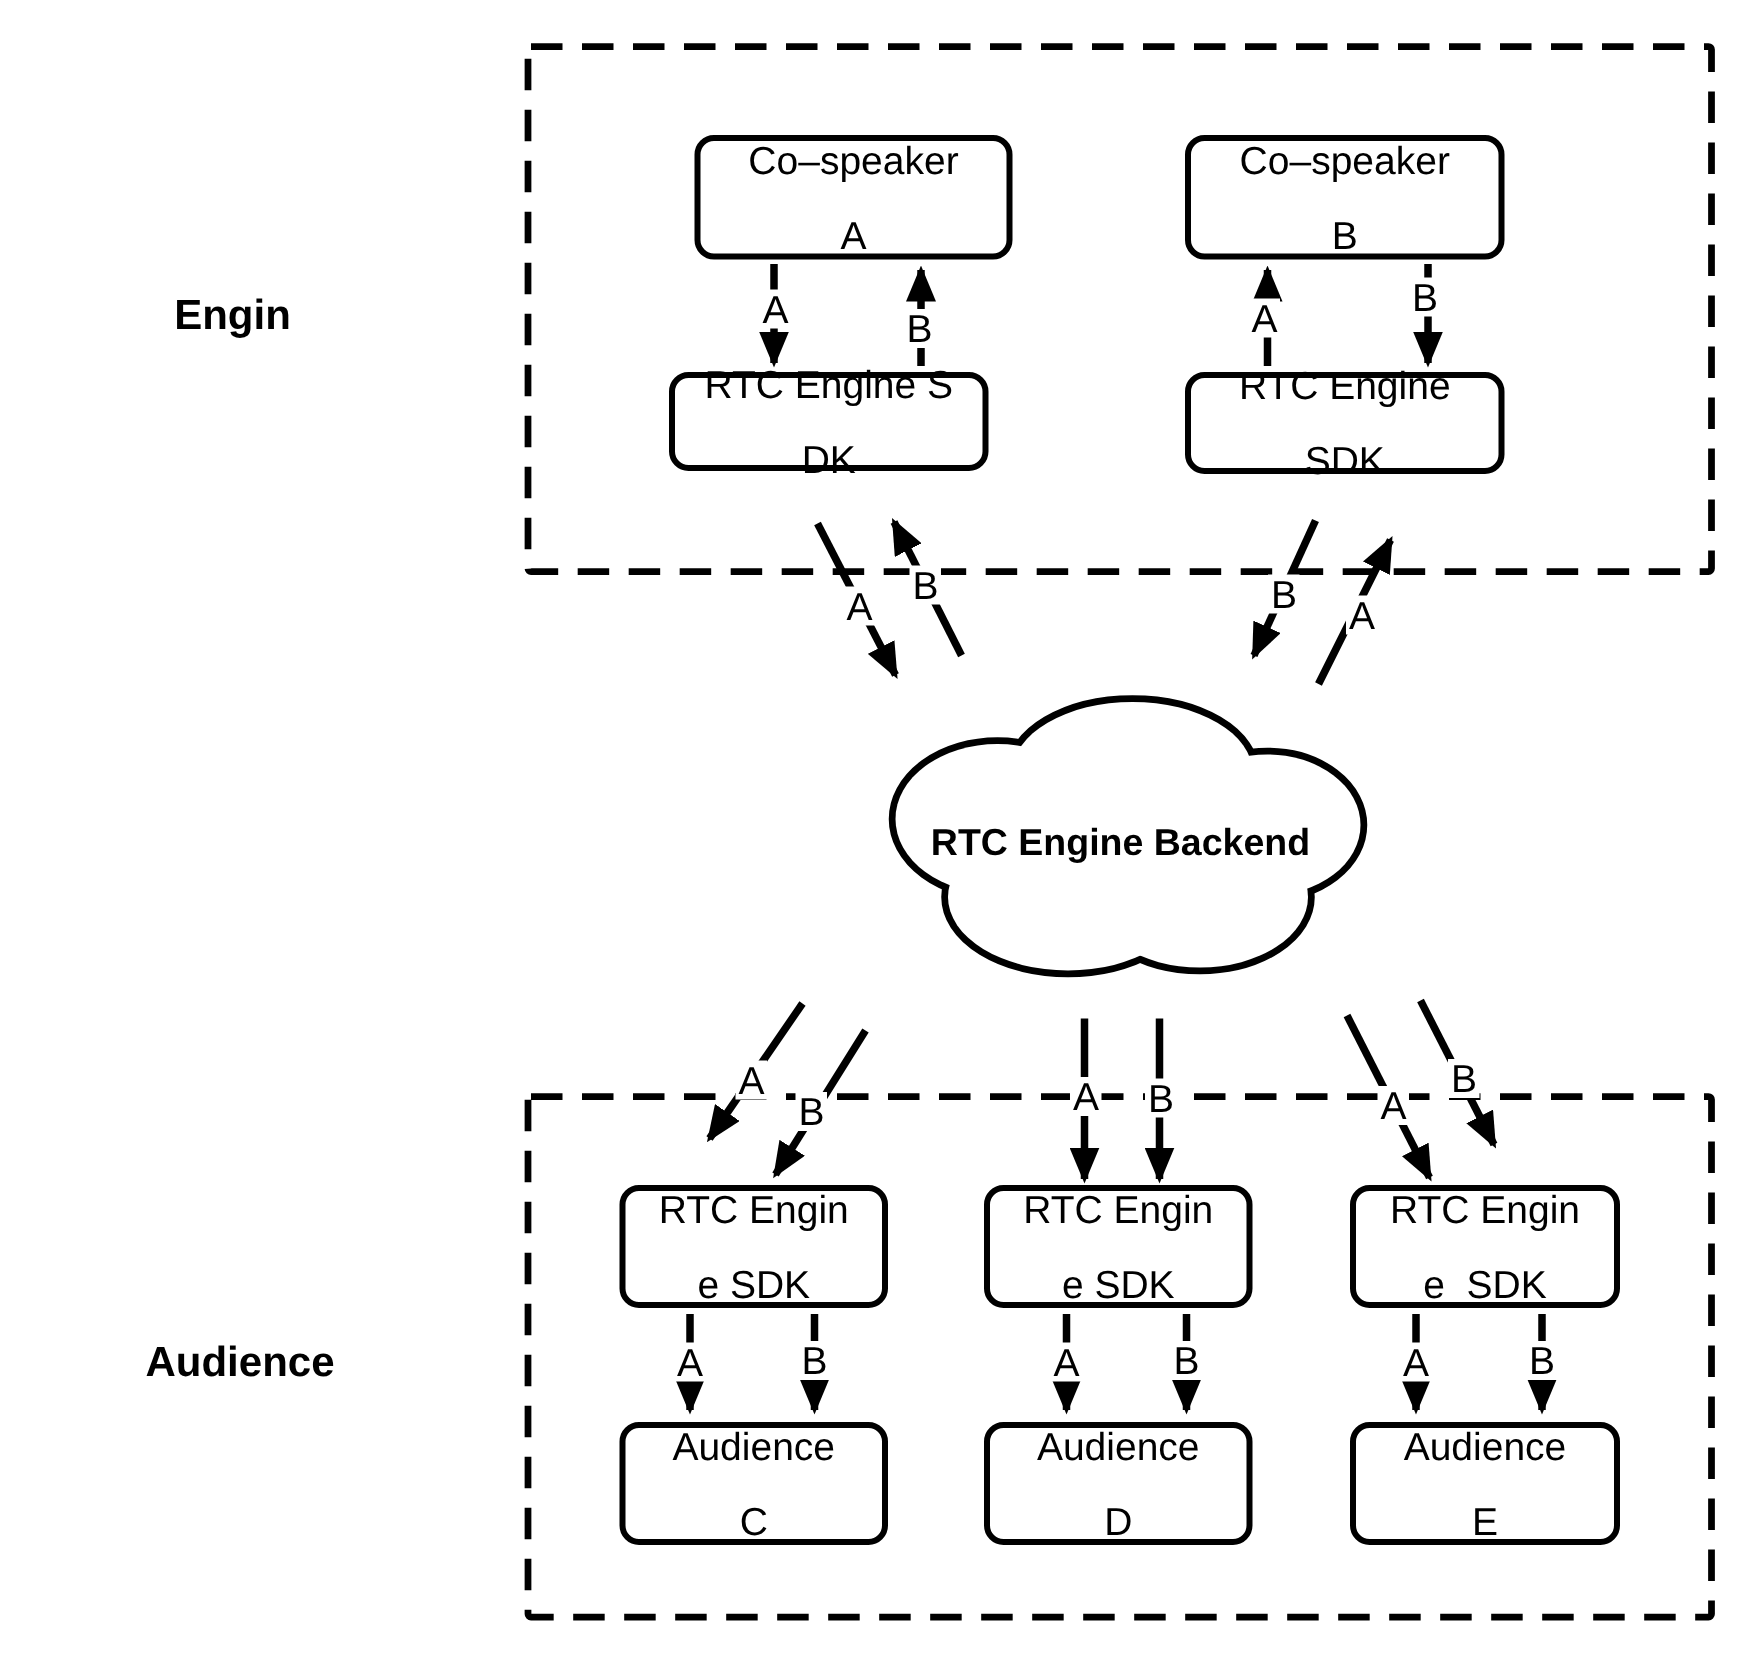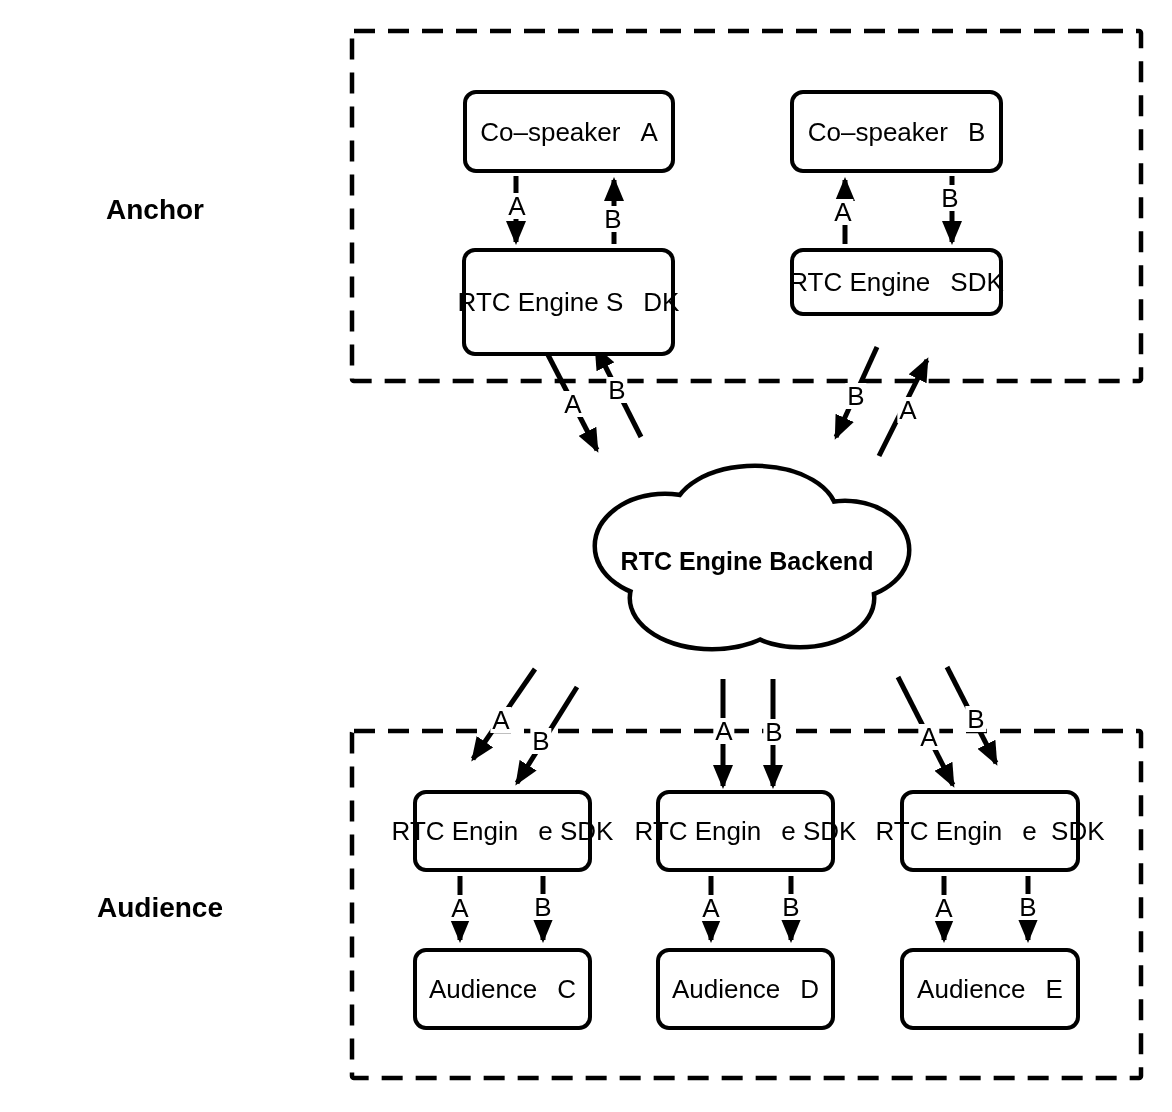--- a/index.html
+++ b/index.html
@@ -4,21 +4,21 @@
 <style>
   html,body{margin:0;padding:0;background:#ffffff;}
   #stage{
     position:relative;width:1172px;height:1112px;background:#ffffff;overflow:hidden;
     font-family:"Liberation Sans","DejaVu Sans",sans-serif;color:#000;
   }
   #wires{position:absolute;left:0;top:0;z-index:1;}
   .node{
     position:absolute;z-index:3;box-sizing:border-box;
     background:#fff;border:4.5px solid #000;border-radius:13px;
-    display:flex;flex-direction:row;align-items:center;justify-content:center;
+    display:flex;flex-direction:column;align-items:center;justify-content:center;
     text-align:center;
     gap:20px;
   }
   .node-line{
     display:block;font-size:26px;line-height:30px;white-space:pre;color:#000;
   }
   .section-label{
     position:absolute;z-index:3;transform:translate(-50%,-50%);
     font-size:28px;font-weight:700;white-space:nowrap;
   }
@@ -82,32 +82,32 @@
     <line x1="947" y1="667" x2="996" y2="763" stroke="#000" stroke-width="5" marker-end="url(#ah)"></line>
 
     <line x1="460" y1="876" x2="460" y2="940" stroke="#000" stroke-width="5" marker-end="url(#ah)"></line>
     <line x1="543" y1="876" x2="543" y2="940" stroke="#000" stroke-width="5" marker-end="url(#ah)"></line>
     <line x1="711" y1="876" x2="711" y2="940" stroke="#000" stroke-width="5" marker-end="url(#ah)"></line>
     <line x1="791" y1="876" x2="791" y2="940" stroke="#000" stroke-width="5" marker-end="url(#ah)"></line>
     <line x1="944" y1="876" x2="944" y2="940" stroke="#000" stroke-width="5" marker-end="url(#ah)"></line>
     <line x1="1028" y1="876" x2="1028" y2="940" stroke="#000" stroke-width="5" marker-end="url(#ah)"></line>
   </svg>
 
-  <div class="section-label" style="left:155px;top:210px">Anchor</div>
+  <div class="section-label" style="left:155px;top:210px">Engin</div>
   <div class="section-label" style="left:160px;top:908px">Audience</div>
 
   <div class="node" style="left:463px;top:90px;width:212px;height:83px">
     <span class="node-line">Co–speaker</span>
     <span class="node-line">A</span>
   </div>
   <div class="node" style="left:790px;top:90px;width:213px;height:83px">
     <span class="node-line">Co–speaker</span>
     <span class="node-line">B</span>
   </div>
-  <div class="node" style="left:462px;top:248px;width:213px;height:108px">
+  <div class="node" style="left:446px;top:248px;width:213px;height:66px">
     <span class="node-line">RTC Engine S</span>
     <span class="node-line">DK</span>
   </div>
   <div class="node" style="left:790px;top:248px;width:213px;height:68px">
     <span class="node-line">RTC Engine</span>
     <span class="node-line">SDK</span>
   </div>
 
   <div class="node" style="left:413px;top:790px;width:179px;height:82px">
     <span class="node-line">RTC Engin</span>

